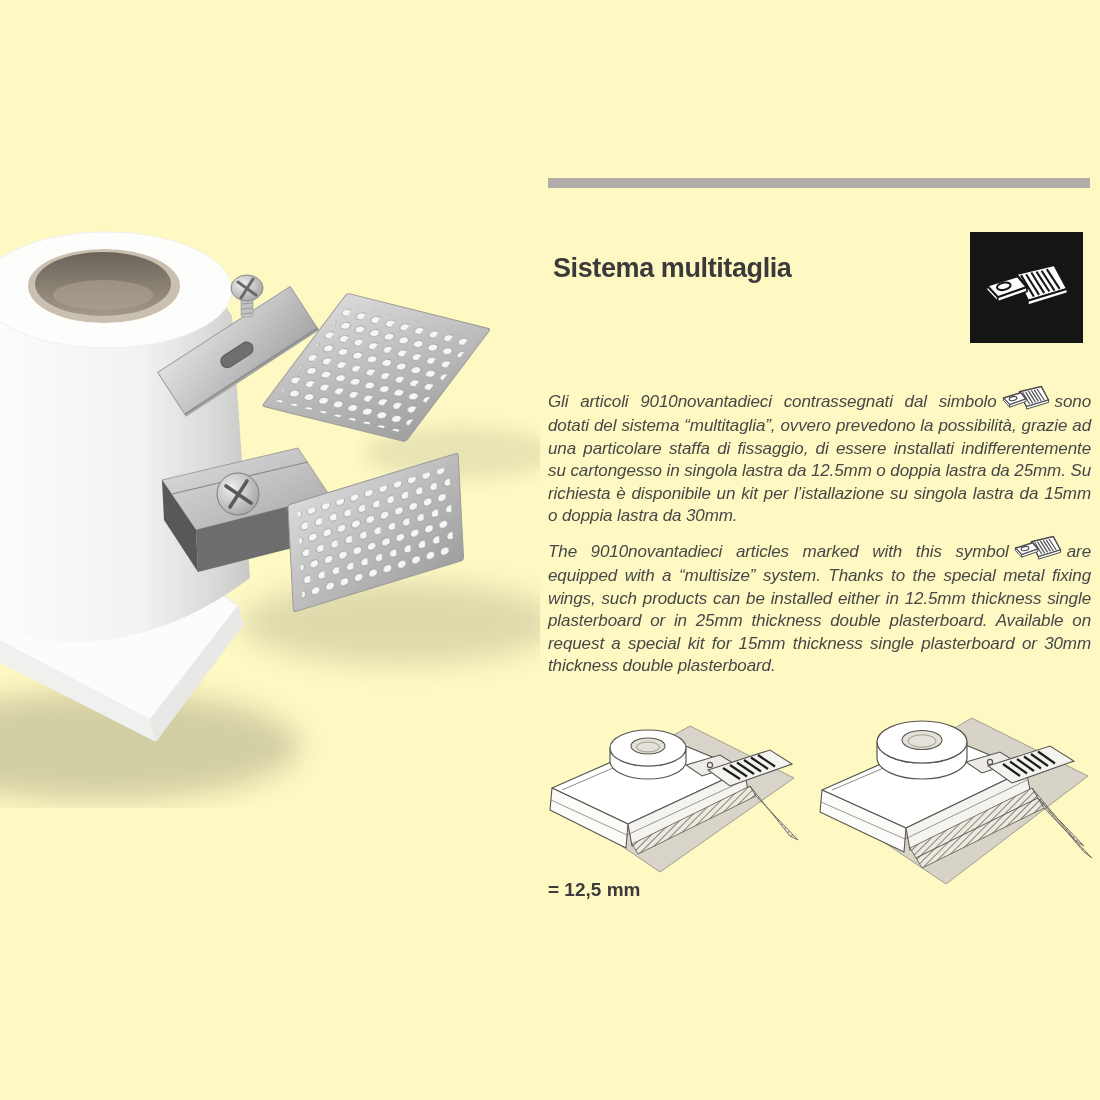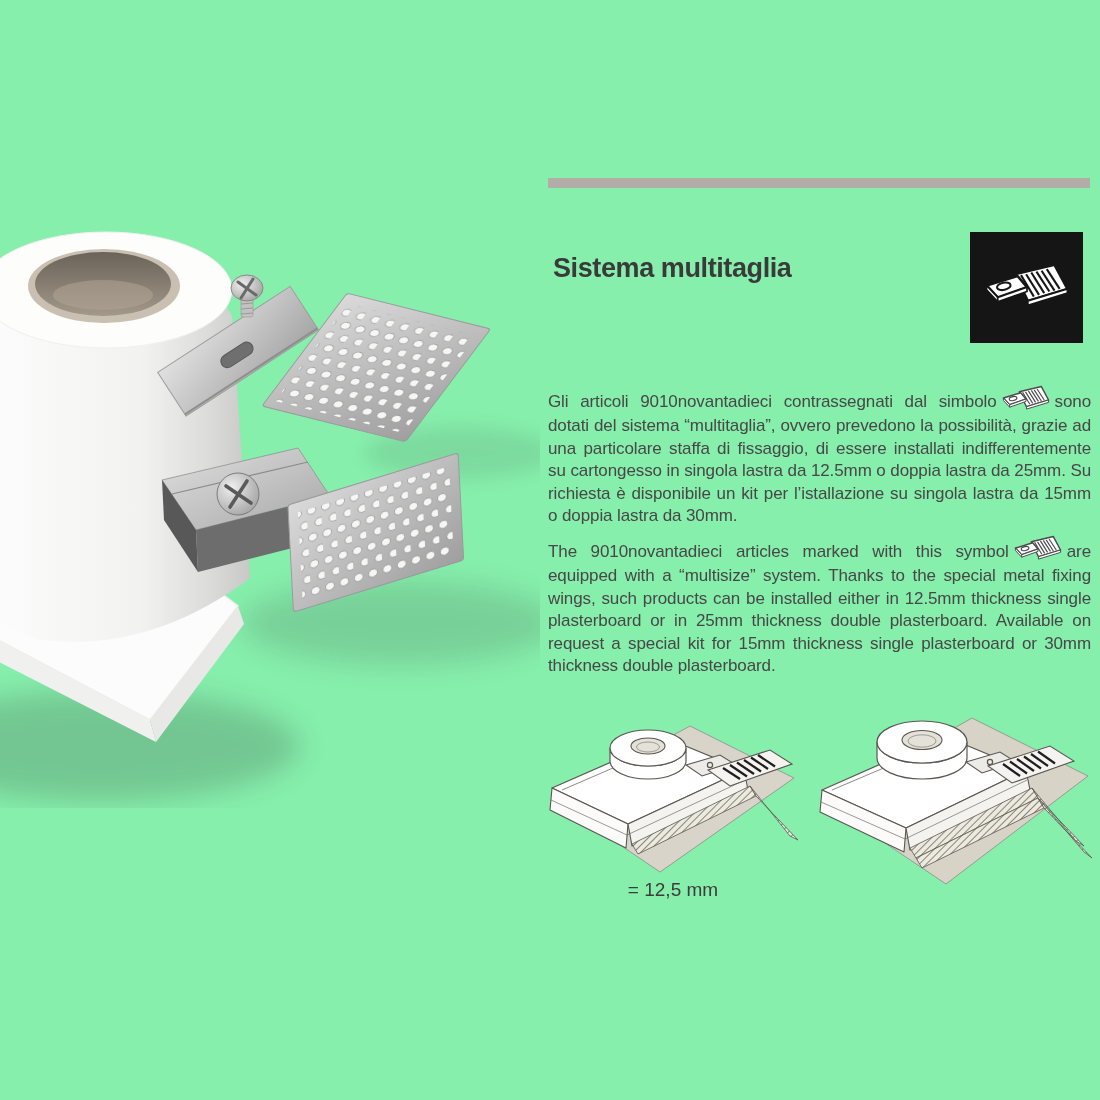--- a/index.html
+++ b/index.html
@@ -1,34 +1,34 @@
 <!DOCTYPE html>
 <html><head>
 <meta charset="utf-8">
 <style>
   html,body{margin:0;padding:0;background:#ffffff;}
-  .page{position:relative;width:1100px;height:1100px;background:#86efac;overflow:hidden;
+  .page{position:relative;width:1100px;height:1100px;background:#fef9c3;overflow:hidden;
         font-family:"Liberation Sans",sans-serif;}
   .photo{position:absolute;left:0;top:148px;width:540px;height:660px;}
   .divider{position:absolute;left:548px;top:178px;width:542px;height:10px;background:#b3ada9;}
   .title{position:absolute;left:553px;top:250px;margin:0;font-size:27px;font-weight:bold;
          line-height:37px;color:#3a3a3a;letter-spacing:-0.4px;}
   .badge{position:absolute;left:970px;top:232px;width:113px;height:111px;background:#151515;
          display:flex;align-items:center;justify-content:center;}
   .badge svg{width:86px;height:58px;color:#161616;}
   .para{position:absolute;left:548px;width:543px;margin:0;font-size:17px;line-height:22.6px;
-        color:#474747;text-align:justify;letter-spacing:-0.1px;}
+        color:#474747;text-align:justify;letter-spacing:-0.1px;font-style:italic;}
   #para-it{top:384px;}
   #para-en{top:534px;}
   .inline-icon{display:inline-block;width:48px;height:31px;vertical-align:-8px;margin:0 5px;color:#4a4a4a;}
   .inline-icon svg{width:100%;height:100%;}
   .diagram{position:absolute;}
   #diagram-single{left:548px;top:704px;width:250px;height:172px;}
   #diagram-double{left:816px;top:698px;width:278px;height:188px;}
-  .diagram-label{position:absolute;top:879px;font-size:19px;font-weight:normal;color:#3c3c3c;text-align:center;}
+  .diagram-label{position:absolute;top:879px;font-size:19px;font-weight:bold;color:#3c3c3c;}
   #label-single{left:548px;width:250px;}
   #label-double{left:816px;width:278px;}
   .defs-holder{position:absolute;width:0;height:0;overflow:hidden;}
 </style>
 </head>
 <body>
 
 <svg class="defs-holder" xmlns="http://www.w3.org/2000/svg" aria-hidden="true">
   <defs>
     <symbol id="sym-bracket" viewBox="0 0 100 64">

